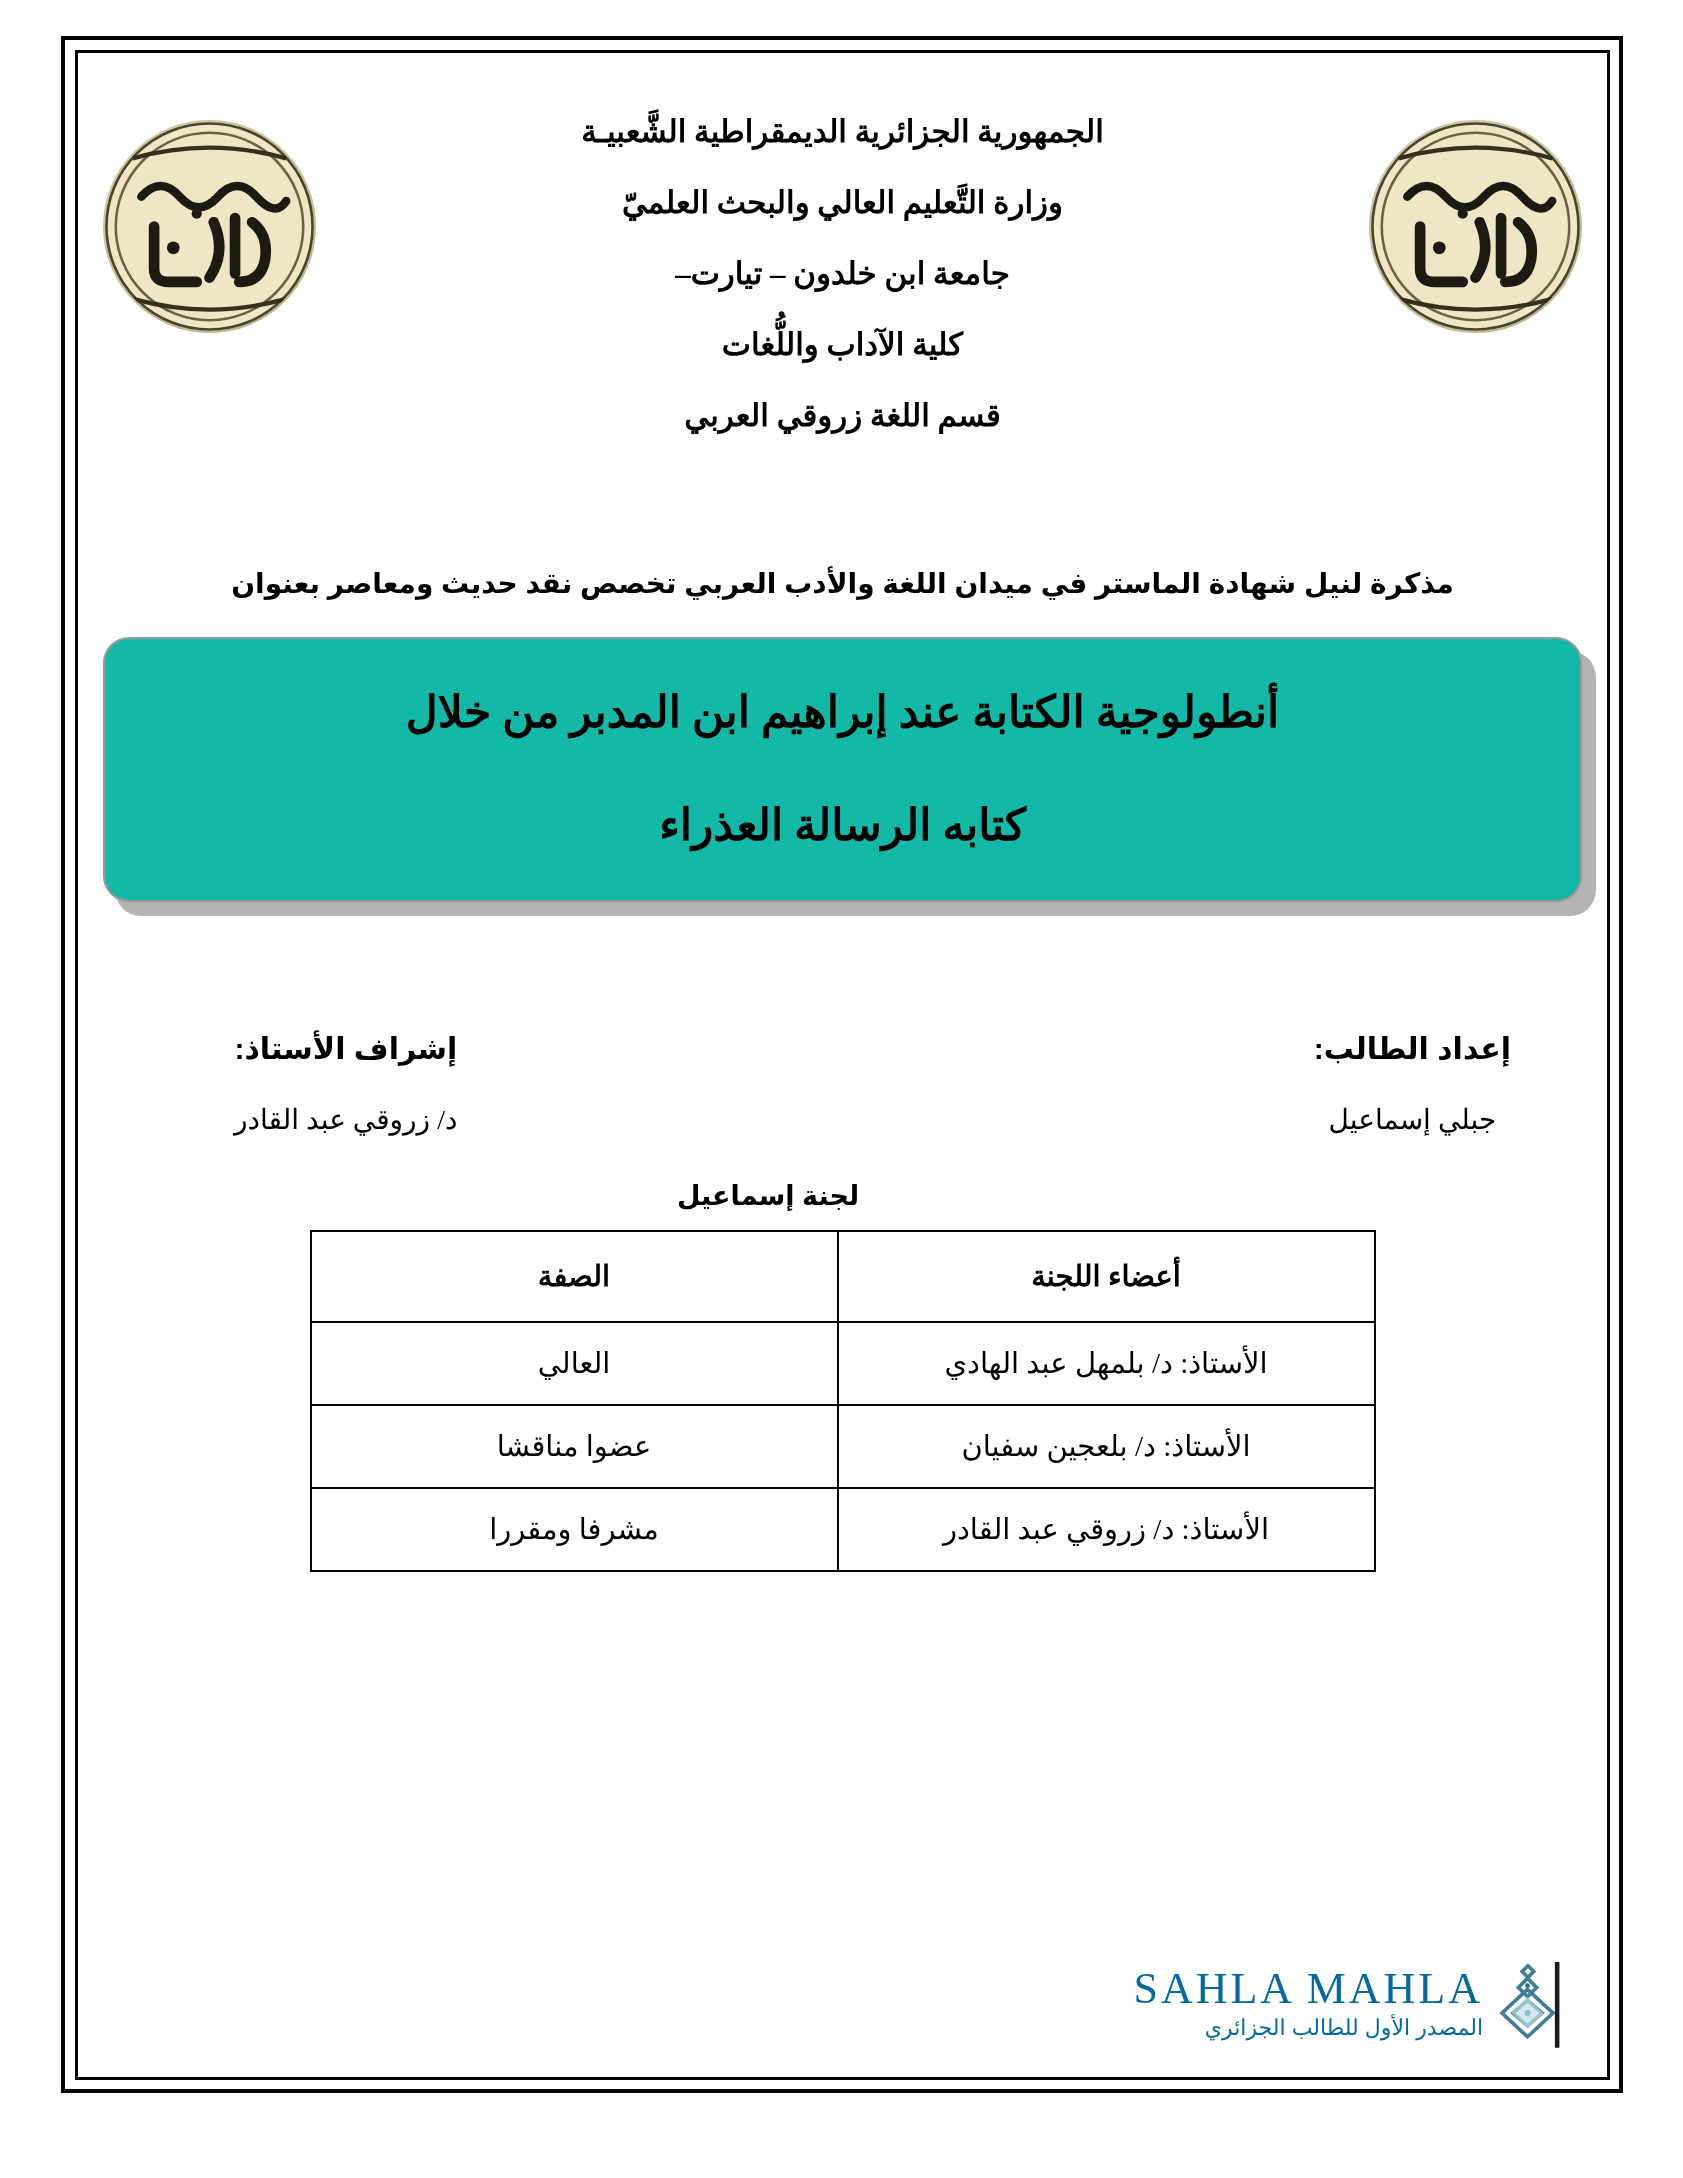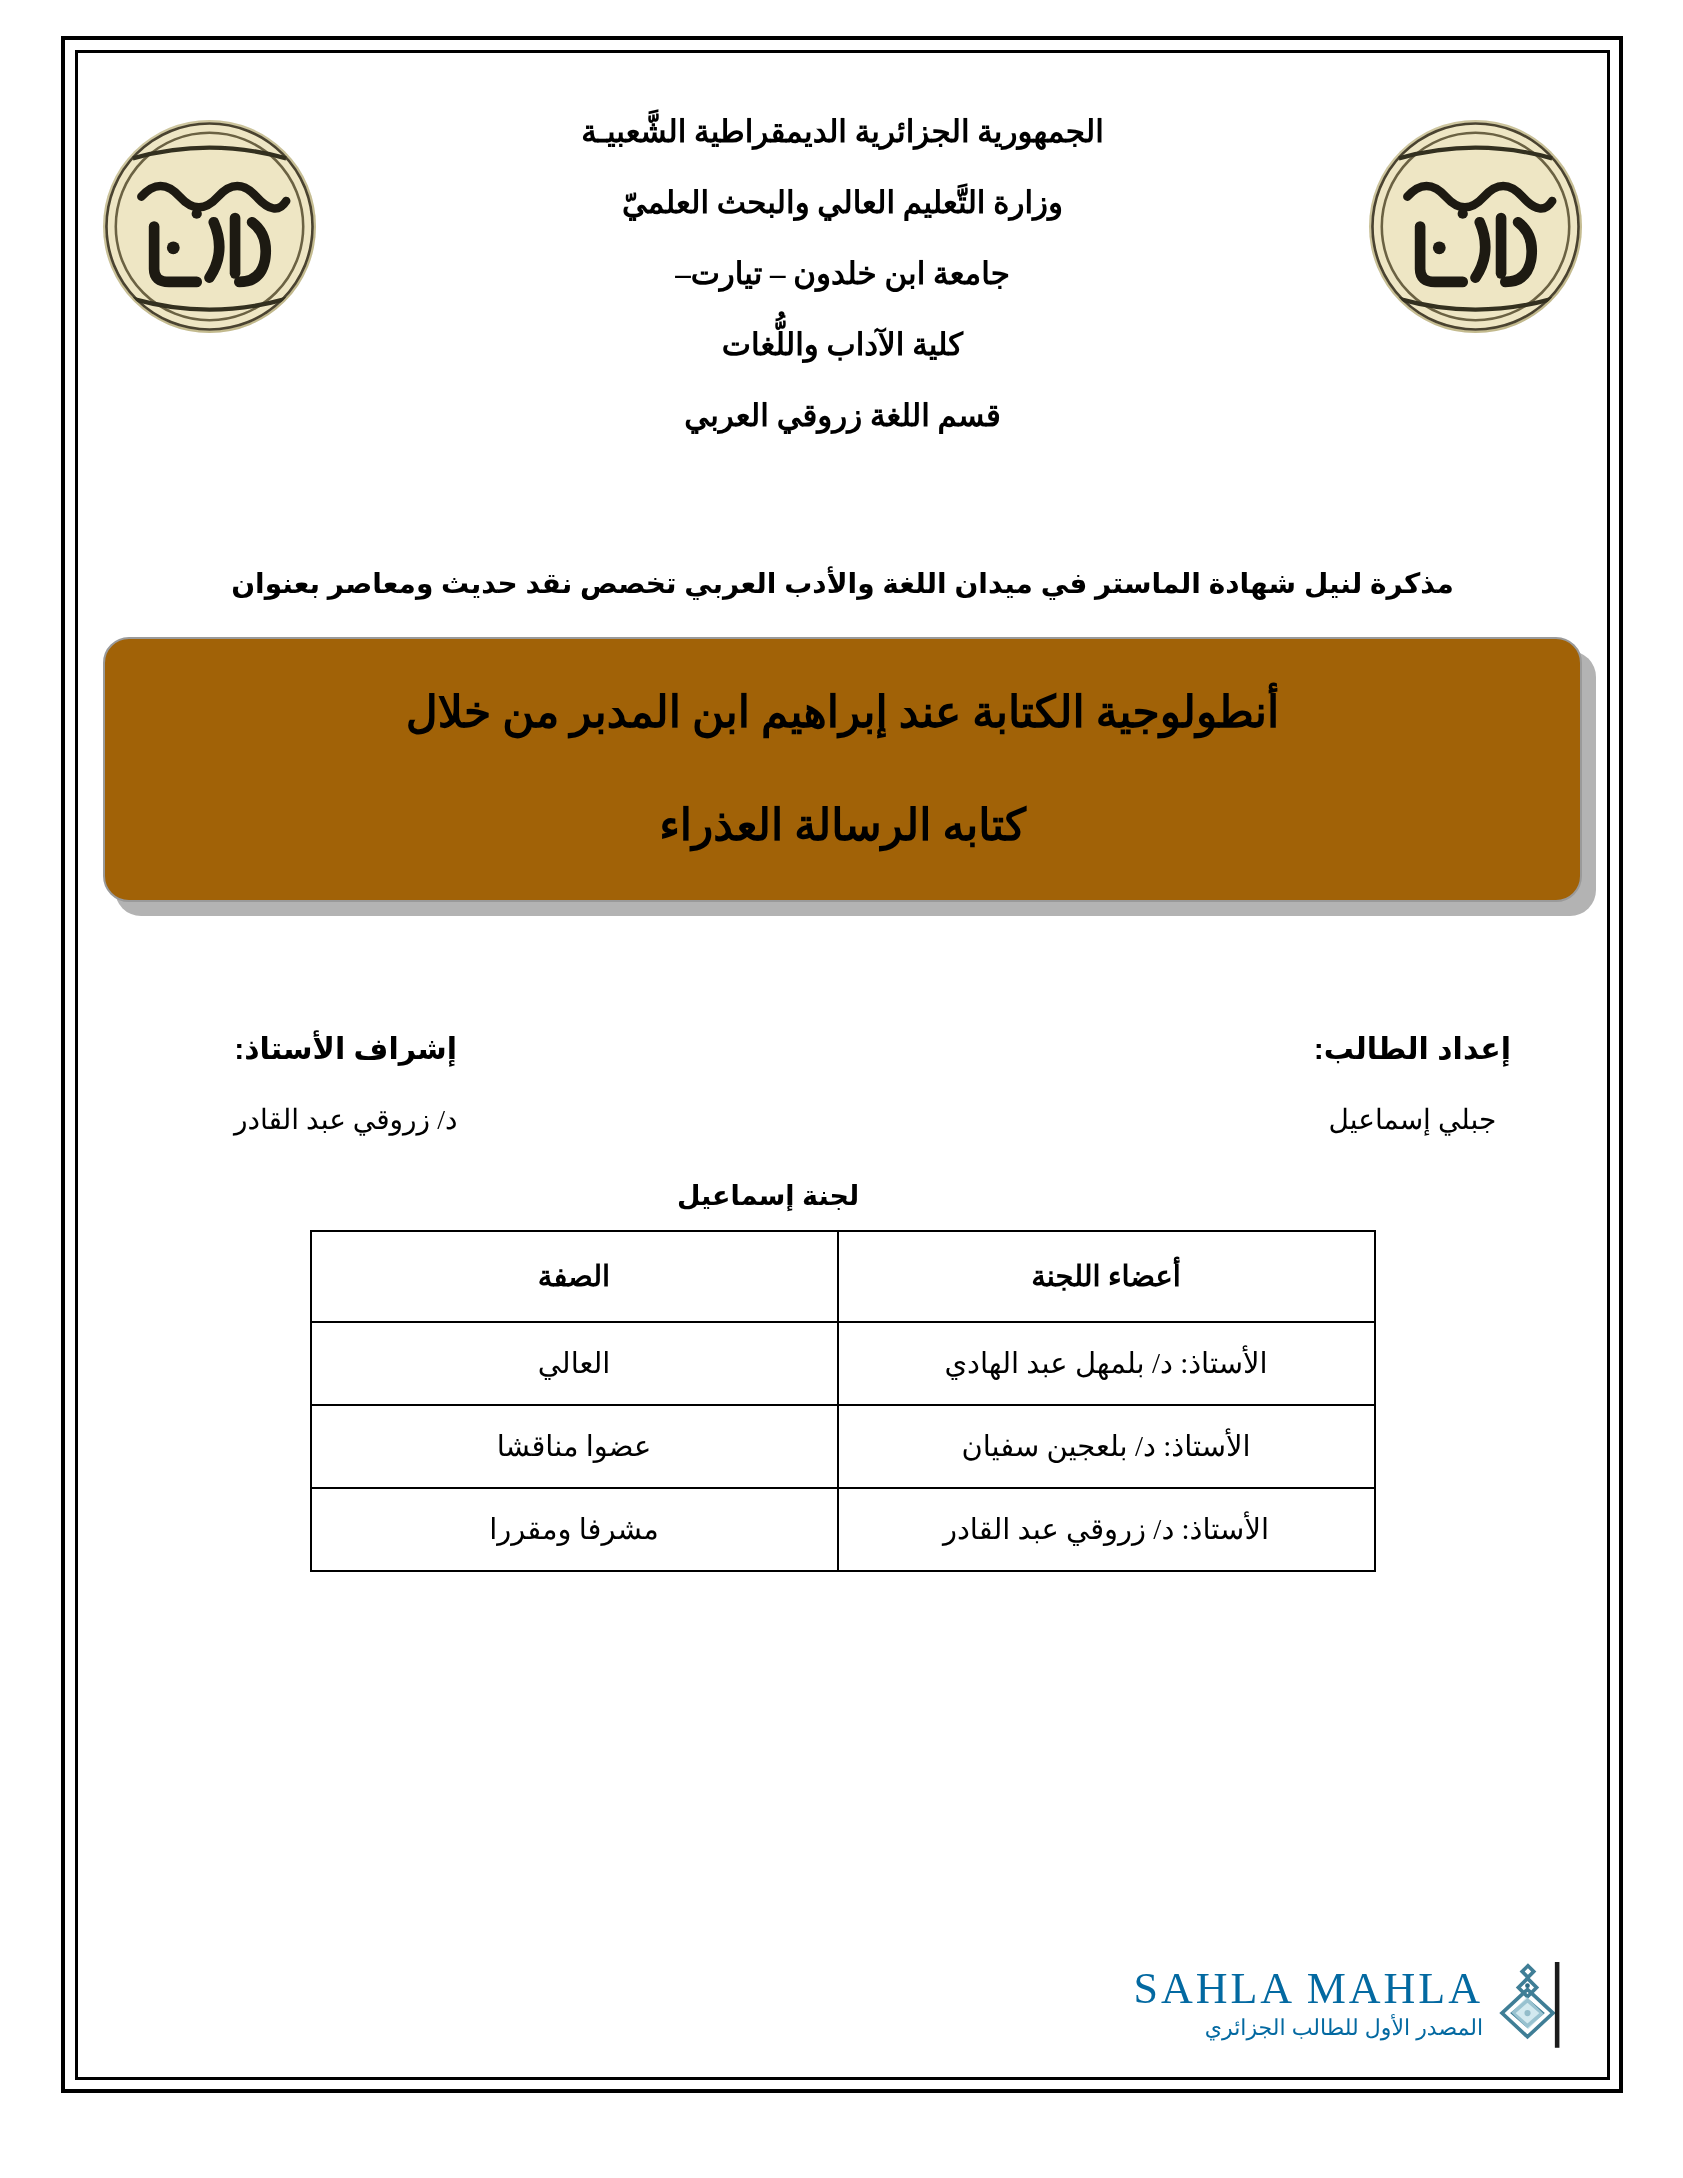--- a/index.html
+++ b/index.html
@@ -103,21 +103,21 @@
     left: 12px;
     top: 14px;
     right: -14px;
     bottom: -14px;
     background: #b3b3b3;
     border-radius: 26px;
   }
   .title-box {
     position: absolute;
     inset: 0;
-    background: #a16207;
+    background: #14b8a6;
     border: 2px solid #9a9a9a;
     border-radius: 26px;
     display: flex;
     flex-direction: column;
     justify-content: center;
     align-items: center;
     box-sizing: border-box;
     padding: 18px 20px;
   }
   .title-line {
@@ -134,21 +134,21 @@
     position: relative;
     margin-top: 129px;
     height: 129px;
     padding: 0 59px;
   }
   .person {
     position: absolute;
     top: 0;
   }
   .person.student { right: 89px; text-align: center; }
-  .person.supervisor { left: 149px; text-align: center; }
+  .person.supervisor { left: 149px; text-align: right; }
   .person-role {
     font-size: 30px;
     font-weight: bold;
     font-family: "Liberation Sans", "DejaVu Sans", sans-serif;
     line-height: 1.2;
   }
   .person-name {
     margin-top: 36px;
     font-size: 28px;
     font-family: "Liberation Serif", "DejaVu Serif", serif;

